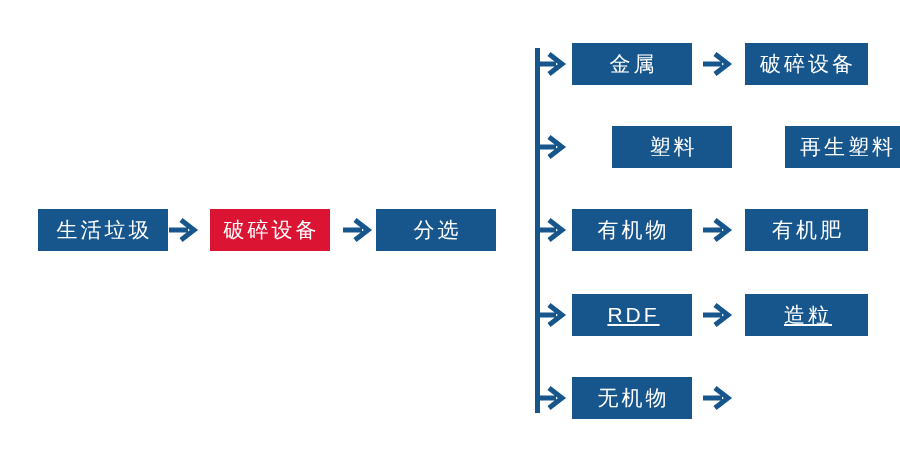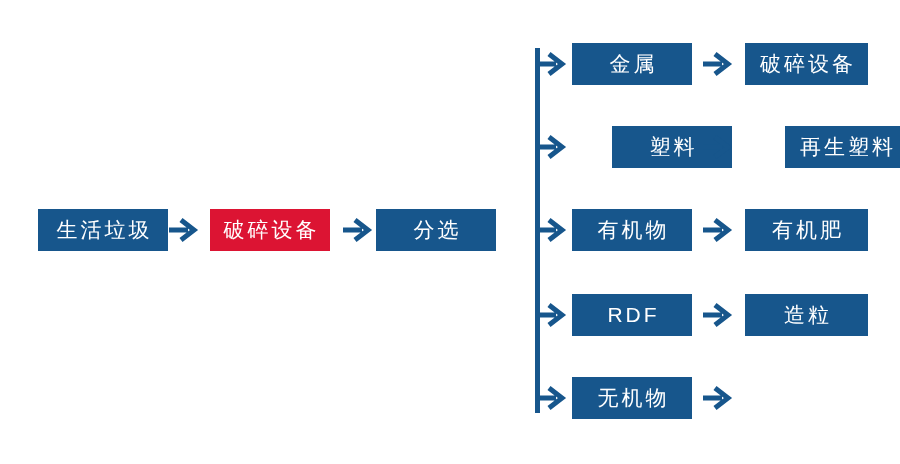--- a/index.html
+++ b/index.html
@@ -31,21 +31,21 @@
   .n1 { left: 38px;  width: 130px; text-align: center; }
   .n2 { left: 210px; width: 120px; }
   .n3 { left: 376px; width: 120px; }
 
   
   .col-mid { left: 572px; width: 120px; }
   .col-res { left: 745px; width: 123px; }
   .row-0 { top: 43px; }
   .row-1 { top: 126px; margin-left: 40px; }
   .row-2 { top: 209px; }
-  .row-3 { top: 294px; }
+  .row-3 { top: 294px; text-decoration: underline; }
   .row-4 { top: 377px; }
 
   
   .arrow {
     position: absolute;
     width: 32px;
     height: 26px;
     color: var(--connector, #17568C);
   }
   .ar-main { top: 217px; }

